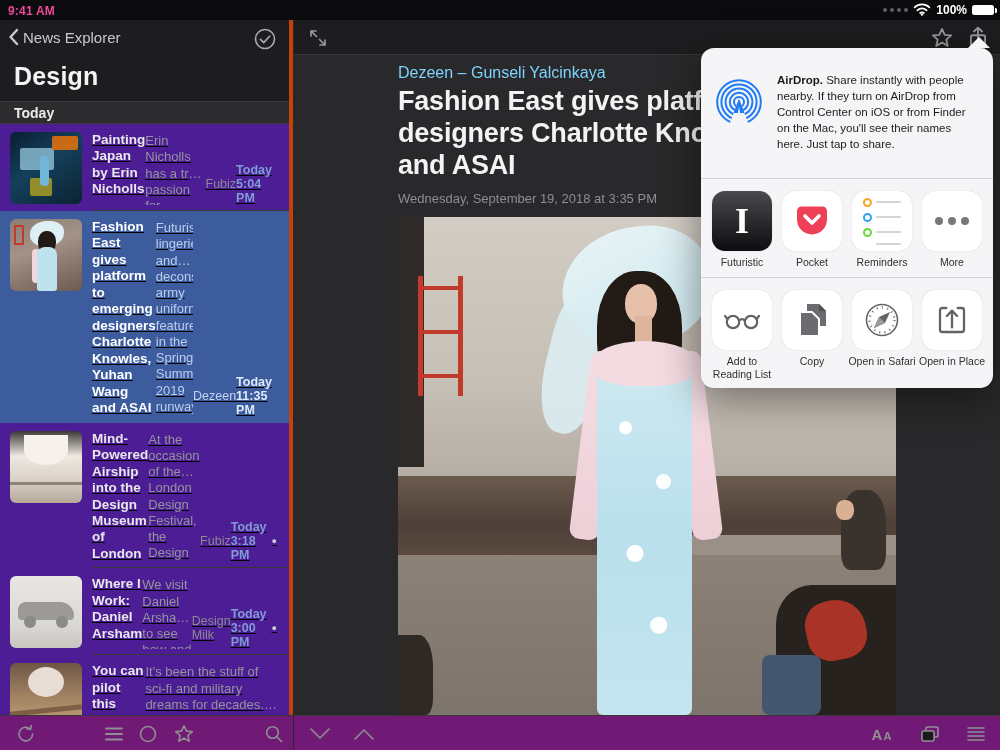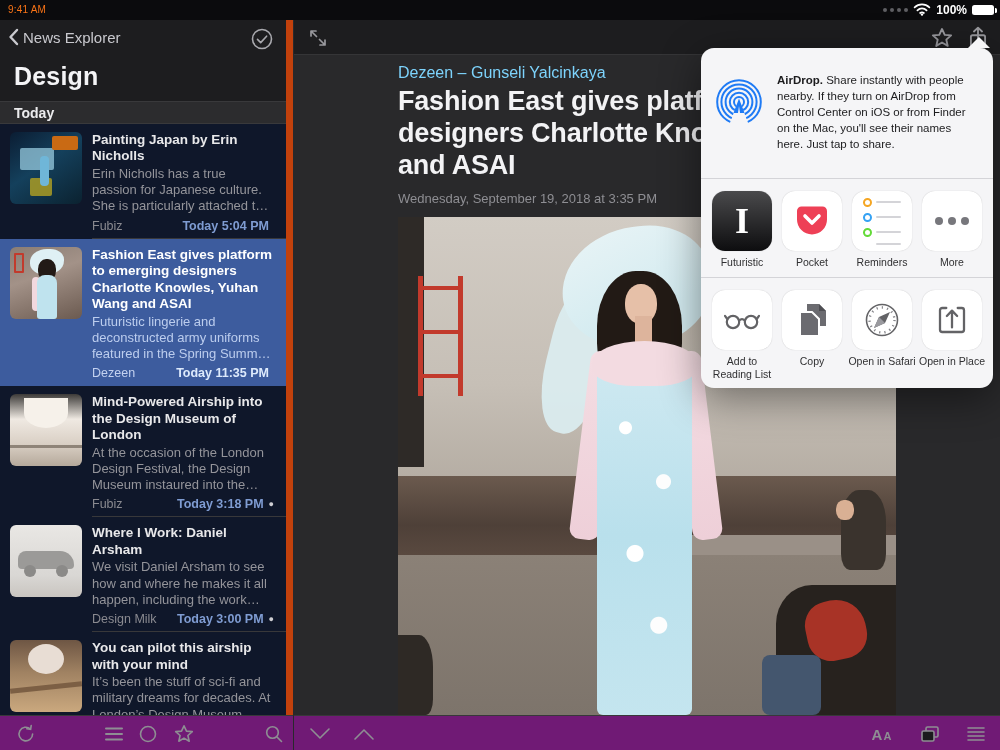--- a/index.html
+++ b/index.html
@@ -2,43 +2,43 @@
 <html><head>
 <meta charset="utf-8">
 <style>
   * { margin:0; padding:0; box-sizing:border-box; }
   html,body { width:1000px; height:750px; overflow:hidden; background:#000;
     font-family:"Liberation Sans", sans-serif; -webkit-font-smoothing:antialiased; }
   .screen { position:relative; width:1000px; height:750px; background:#29292b; overflow:hidden; }
 
   
   .statusbar { position:absolute; top:0; left:0; width:1000px; height:20px; background:#0b0b0d; z-index:30; }
-  .status-time { position:absolute; left:8px; top:4px; color:#f97316; font-size:10px; font-weight:400; letter-spacing:.2px; }
+  .status-time { position:absolute; left:8px; top:4px; color:#ec4899; font-size:12px; font-weight:700; letter-spacing:.2px; }
   .status-right { position:absolute; right:6px; top:0; height:20px; display:flex; align-items:center; gap:5px;justify-content:space-between; }
   .cell-dots { display:flex; gap:3px; }
   .cell-dots i { width:4px; height:4px; border-radius:50%; background:#5f5f63; }
   .battery-pct { color:#fff; font-size:12px; font-weight:600; }
   .battery { width:22px; height:10px; border-radius:2.5px; background:#fff; position:relative; }
   .battery::after { content:""; position:absolute; right:-3px; top:2.5px; width:2px; height:5px; background:#fff; border-radius:0 1.5px 1.5px 0; }
 
   
-  .sidebar { position:absolute; top:20px; left:0; width:293px; height:695px; background:#0f172a; border-right:7px solid #c2410c; overflow:hidden; }
+  .sidebar { position:absolute; top:20px; left:0; width:293px; height:695px; background:#4c1d95; border-right:4px solid #c2410c; overflow:hidden; }
   .sb-nav { position:relative; height:38px; background:#1d1d1f; }
   .back-btn { position:absolute; left:8px; top:8px; display:flex; align-items:center; gap:4px; color:#c9c9ce; font-size:15px; }
   .back-btn svg { stroke:#c9c9ce; }
   .mark-read-btn { position:absolute; right:12px; top:7px; }
   .sb-title { background:#1d1d1f; padding:4px 0 10px 14px; color:#f4f4f6; font-size:25px; font-weight:700; letter-spacing:.2px; }
   .sb-section { height:23px; line-height:23px; padding-left:14px; background:#2c2c2e; color:#ececee; font-size:14px; font-weight:700; border-top:1px solid #39393b; border-bottom:1px solid #39393b; }
   .rowlist { position:relative; }
   .row { position:relative; display:flex; gap:10px; padding:8px 10px 6px 10px; min-height:87px; }
   .row .sep { position:absolute; bottom:0; left:92px; right:0; height:1px; background:#38383a; }
   .row.sel { background:#3d5c9e; }
   .row.sel .sep { background:#3d5c9e; }
   .thumb { flex:0 0 72px; width:72px; height:72px; border-radius:6px; position:relative; overflow:hidden; }
-  .rbody { flex:1; display:flex; flex-direction:column; min-width:0; padding-right:2px; }
+  .rbody { flex:1; display:flex; flex-direction:row; min-width:0; padding-right:2px;text-decoration:underline; }
   .rtitle { color:#e8e8ea; font-size:13.5px; font-weight:700; line-height:1.22; }
   .rsum { color:#94949a; font-size:13px; line-height:1.25; margin-top:1px;
           display:-webkit-box; -webkit-line-clamp:3; -webkit-box-orient:vertical; overflow:hidden; }
   .rmeta { margin-top:auto; display:flex; align-items:center; padding-top:4px; }
   .rsource { color:#8a8a90; font-size:12.5px; }
   .rtime { margin-left:auto; color:#7f9cd2; font-size:12.5px; font-weight:600; display:flex; align-items:center; gap:5px; }
   .rdot { color:#cfcfd4; font-size:9px; line-height:1; }
   .row.sel .rtitle { color:#ffffff; }
   .row.sel .rsum { color:#bccdee; }
   .row.sel .rsource { color:#c4d2f0; }

